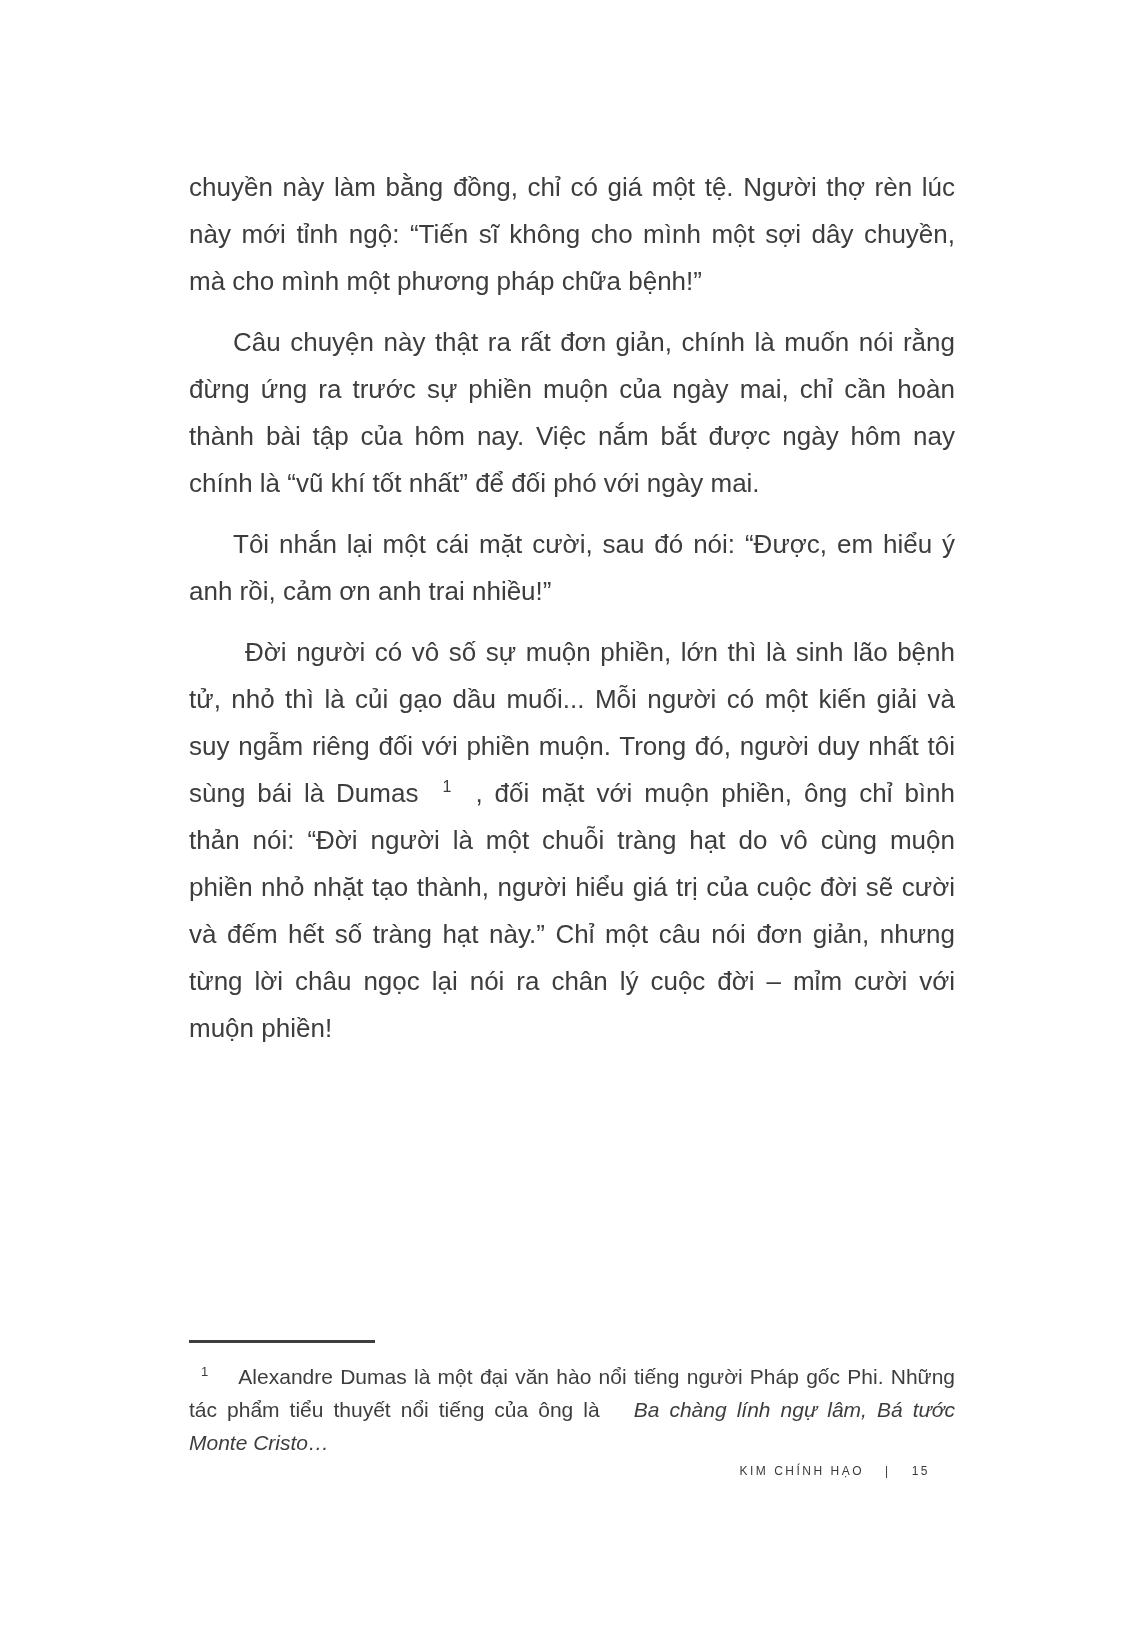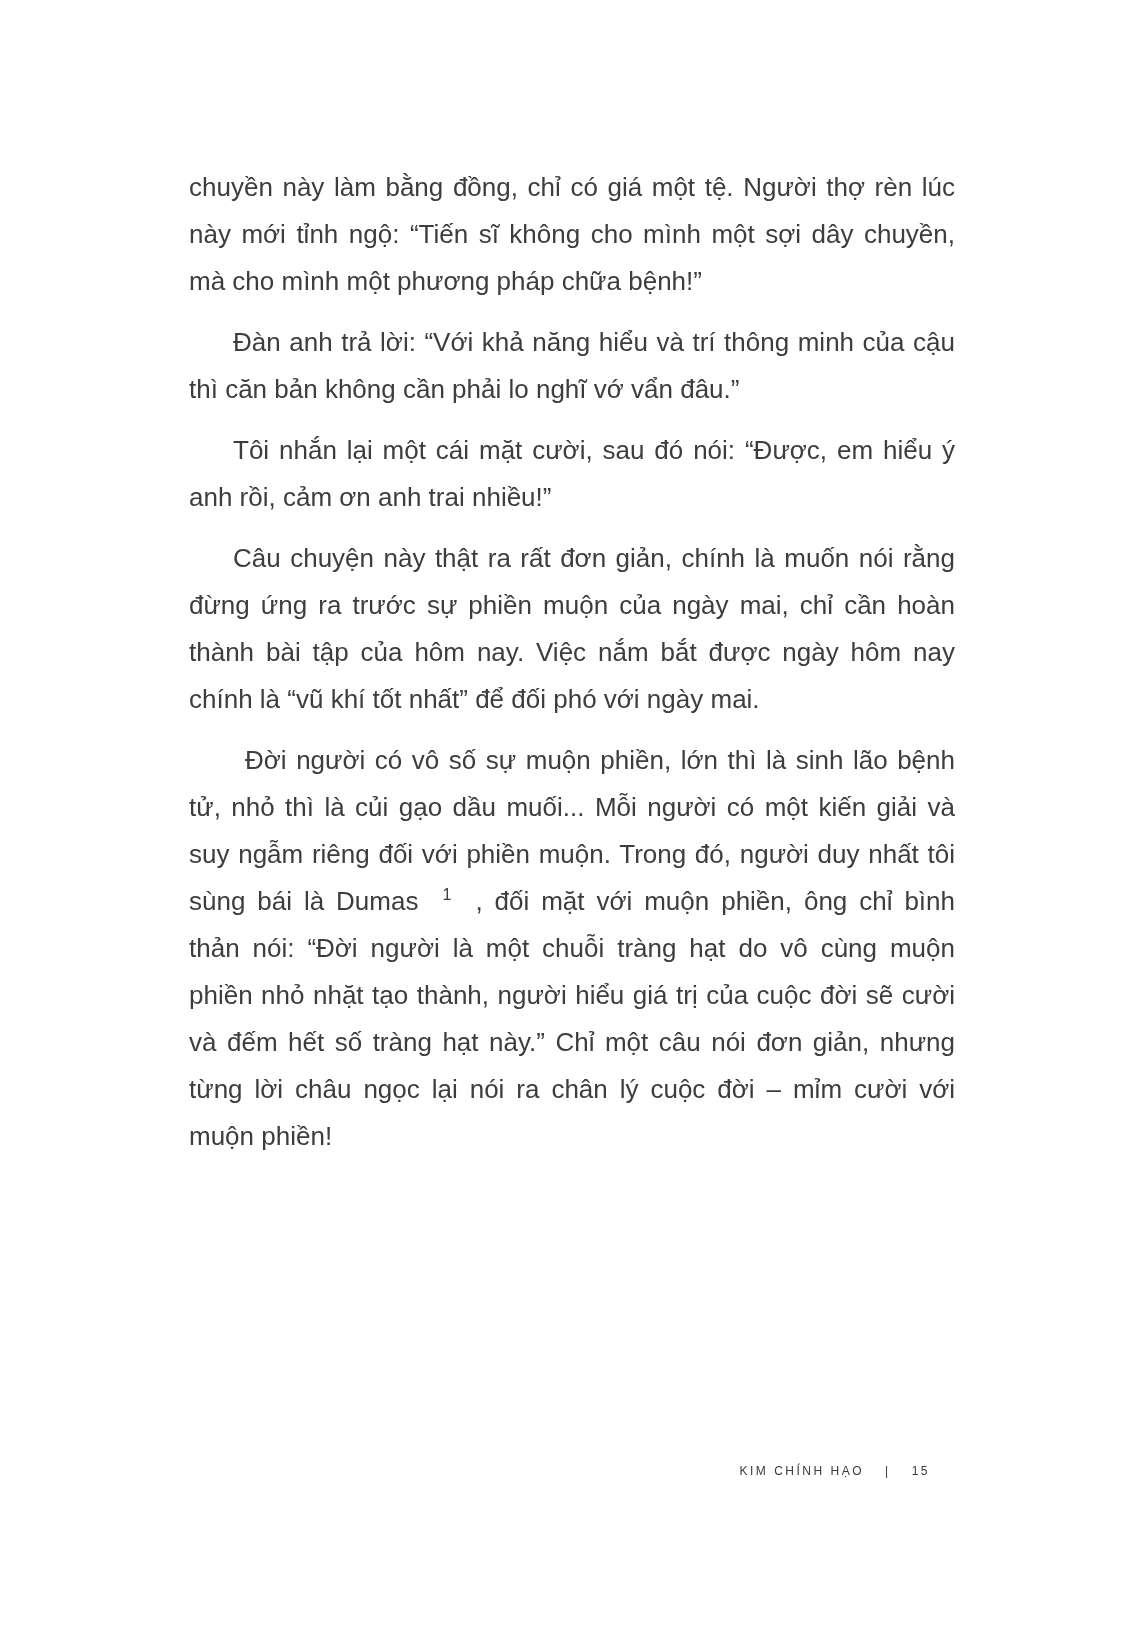--- a/index.html
+++ b/index.html
@@ -72,27 +72,30 @@
 </style>
 </head>
 <body>
 
 <div class="page">
 
   <main class="text-block">
     <p class="para no-indent">chuyền này làm bằng đồng, chỉ có giá một tệ. Người thợ rèn lúc này mới tỉnh ngộ: “Tiến sĩ không cho mình một sợi dây chuyền, mà cho mình một phương pháp chữa bệnh!”</p>
 
 
-    <p class="para">Đàn anh trả lời: “Với khả năng hiểu và trí thông minh của cậu thì căn bản không cần phải lo nghĩ vớ vẩn đâu.”</p>
+
+    <p class="para">Câu chuyện này thật ra rất đơn giản, chính là muốn nói rằng đừng ứng ra trước sự phiền muộn của ngày mai, chỉ cần hoàn thành bài tập của hôm nay. Việc nắm bắt được ngày hôm nay chính là “vũ khí tốt nhất” để đối phó với ngày mai.</p>
 
     <p class="para">Tôi nhắn lại một cái mặt cười, sau đó nói: “Được, em hiểu ý anh rồi, cảm ơn anh trai nhiều!”</p>
-
-    <p class="para">Câu chuyện này thật ra rất đơn giản, chính là muốn nói rằng đừng ứng ra trước sự phiền muộn của ngày mai, chỉ cần hoàn thành bài tập của hôm nay. Việc nắm bắt được ngày hôm nay chính là “vũ khí tốt nhất” để đối phó với ngày mai.</p>
 
     <p class="para"><span>Đời người có vô số sự muộn phiền, lớn thì là sinh lão bệnh tử, nhỏ thì là củi gạo dầu muối... Mỗi người có một kiến giải và suy ngẫm riêng đối với phiền muộn. Trong đó, người duy nhất tôi sùng bái là Dumas</span><sup class="fn-ref">1</sup><span>, đối mặt với muộn phiền, ông chỉ bình thản nói: “Đời người là một chuỗi tràng hạt do vô cùng muộn phiền nhỏ nhặt tạo thành, người hiểu giá trị của cuộc đời sẽ cười và đếm hết số tràng hạt này.” Chỉ một câu nói đơn giản, nhưng từng lời châu ngọc lại nói ra chân lý cuộc đời – mỉm cười với muộn phiền!</span></p>
   </main>
 
+  <section class="footnote-block">
+    <div class="footnote-rule"></div>
+    <p class="footnote-text"><sup class="fn-ref">1</sup><span> Alexandre Dumas là một đại văn hào nổi tiếng người Pháp gốc Phi. Những tác phẩm tiểu thuyết nổi tiếng của ông là </span><span class="italic">Ba chàng lính ngự lâm, Bá tước Monte Cristo…</span></p>
+  </section>
 
   <footer class="running-footer">
     <span>KIM CHÍNH HẠO</span><span class="sep">|</span><span>15</span>
   </footer>
 
 </div>
 
 </body></html>

